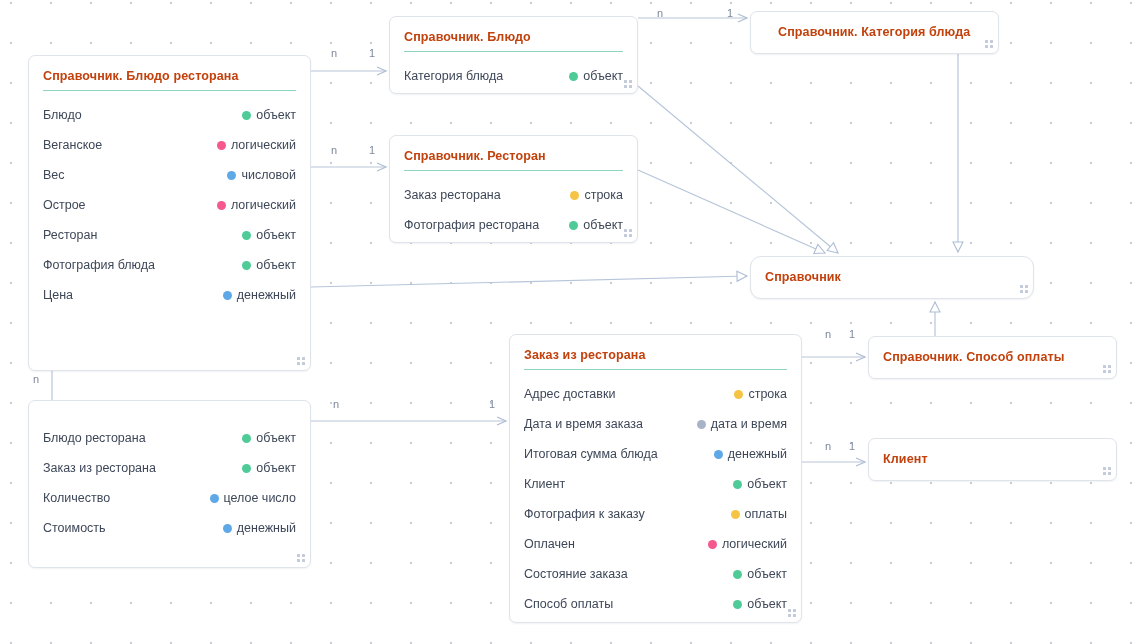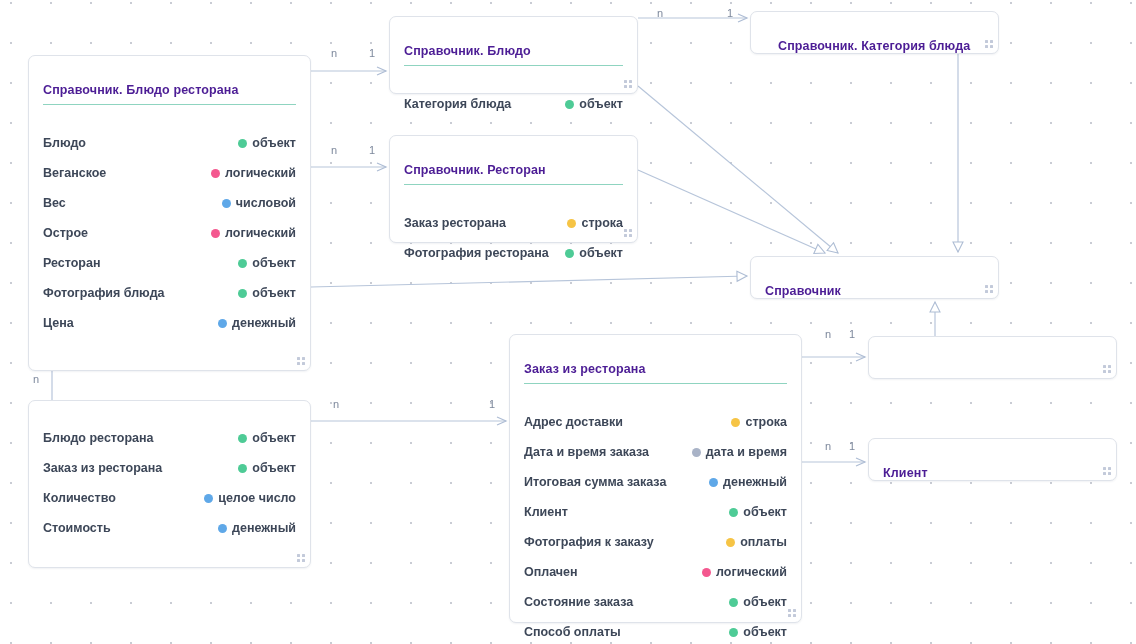--- a/index.html
+++ b/index.html
@@ -42,44 +42,43 @@
     background: #ffffff;
     border: 1px solid #dfe3ea;
     border-radius: 7px;
     box-shadow: 0 1px 2px rgba(60,70,95,0.07);
     box-sizing: border-box;
     z-index: 5;
   }
   .card-title {
     font-size: 12.5px;
     font-weight: bold;
-    color: #4c1d95;
+    color: #c2410c;
     letter-spacing: 0.01em;
     padding: 0 0 7px 0;
-    margin: 14px 14px;
+    margin: 0 14px;
     white-space: nowrap;
   }
   .card.has-attrs .card-title {
     border-bottom: 1px solid #8fd4c0;
   }
   .card-body {
     padding: 9px 0 10px 0;
     margin: 0;
   }
   .card.titleonly .card-title {
     padding-bottom: 0;
     border-bottom: none;
   }
   .attr-row {
     display: flex;
     align-items: center;
     height: 30px;
     padding: 0 14px;
     box-sizing: border-box;
-    font-weight: bold;
   }
   .attr-name {
     font-size: 12.5px;
     color: #3d4758;
     white-space: nowrap;
     flex: 0 0 auto;
   }
   .attr-type {
     margin-left: auto;
     display: flex;
@@ -265,32 +264,33 @@
       <div class="card titleonly" style="left: 750px; top: 11px; width: 249px; height: 43px; padding-left: 13px;">
         <div class="card-head-pad"></div>
         <div class="card-title">Справочник. Категория блюда</div>
         <div class="resize-handle">
           <i></i>
           <i></i>
           <i></i>
           <i></i>
         </div>
       </div>
-      <div class="card titleonly" style="left: 750px; top: 256px; width: 249px; height: 43px;">
+      <div class="card titleonly" style="left: 750px; top: 256px; width: 284px; height: 43px; border-radius: 11px;">
         <div class="card-head-pad"></div>
         <div class="card-title">Справочник</div>
         <div class="resize-handle">
           <i></i>
           <i></i>
           <i></i>
           <i></i>
         </div>
       </div>
       <div class="card titleonly" style="left: 868px; top: 336px; width: 249px; height: 43px;">
         <div class="card-head-pad"></div>
+        <div class="card-title">Справочник. Способ оплаты</div>
         <div class="resize-handle">
           <i></i>
           <i></i>
           <i></i>
           <i></i>
         </div>
       </div>
       <div class="card titleonly" style="left: 868px; top: 438px; width: 249px; height: 43px;">
         <div class="card-head-pad"></div>
         <div class="card-title">Клиент</div>
@@ -352,21 +352,21 @@
             </span>
           </div>
           <div class="attr-row">
             <span class="attr-name">Дата и время заказа</span>
             <span class="attr-type">
               <span class="dot" style="background: rgb(169, 179, 199);"></span>
               <span>дата и время</span>
             </span>
           </div>
           <div class="attr-row">
-            <span class="attr-name">Итоговая сумма заказа</span>
+            <span class="attr-name">Итоговая сумма блюда</span>
             <span class="attr-type">
               <span class="dot" style="background: rgb(95, 168, 232);"></span>
               <span>денежный</span>
             </span>
           </div>
           <div class="attr-row">
             <span class="attr-name">Клиент</span>
             <span class="attr-type">
               <span class="dot" style="background: rgb(78, 203, 150);"></span>
               <span>объект</span>

